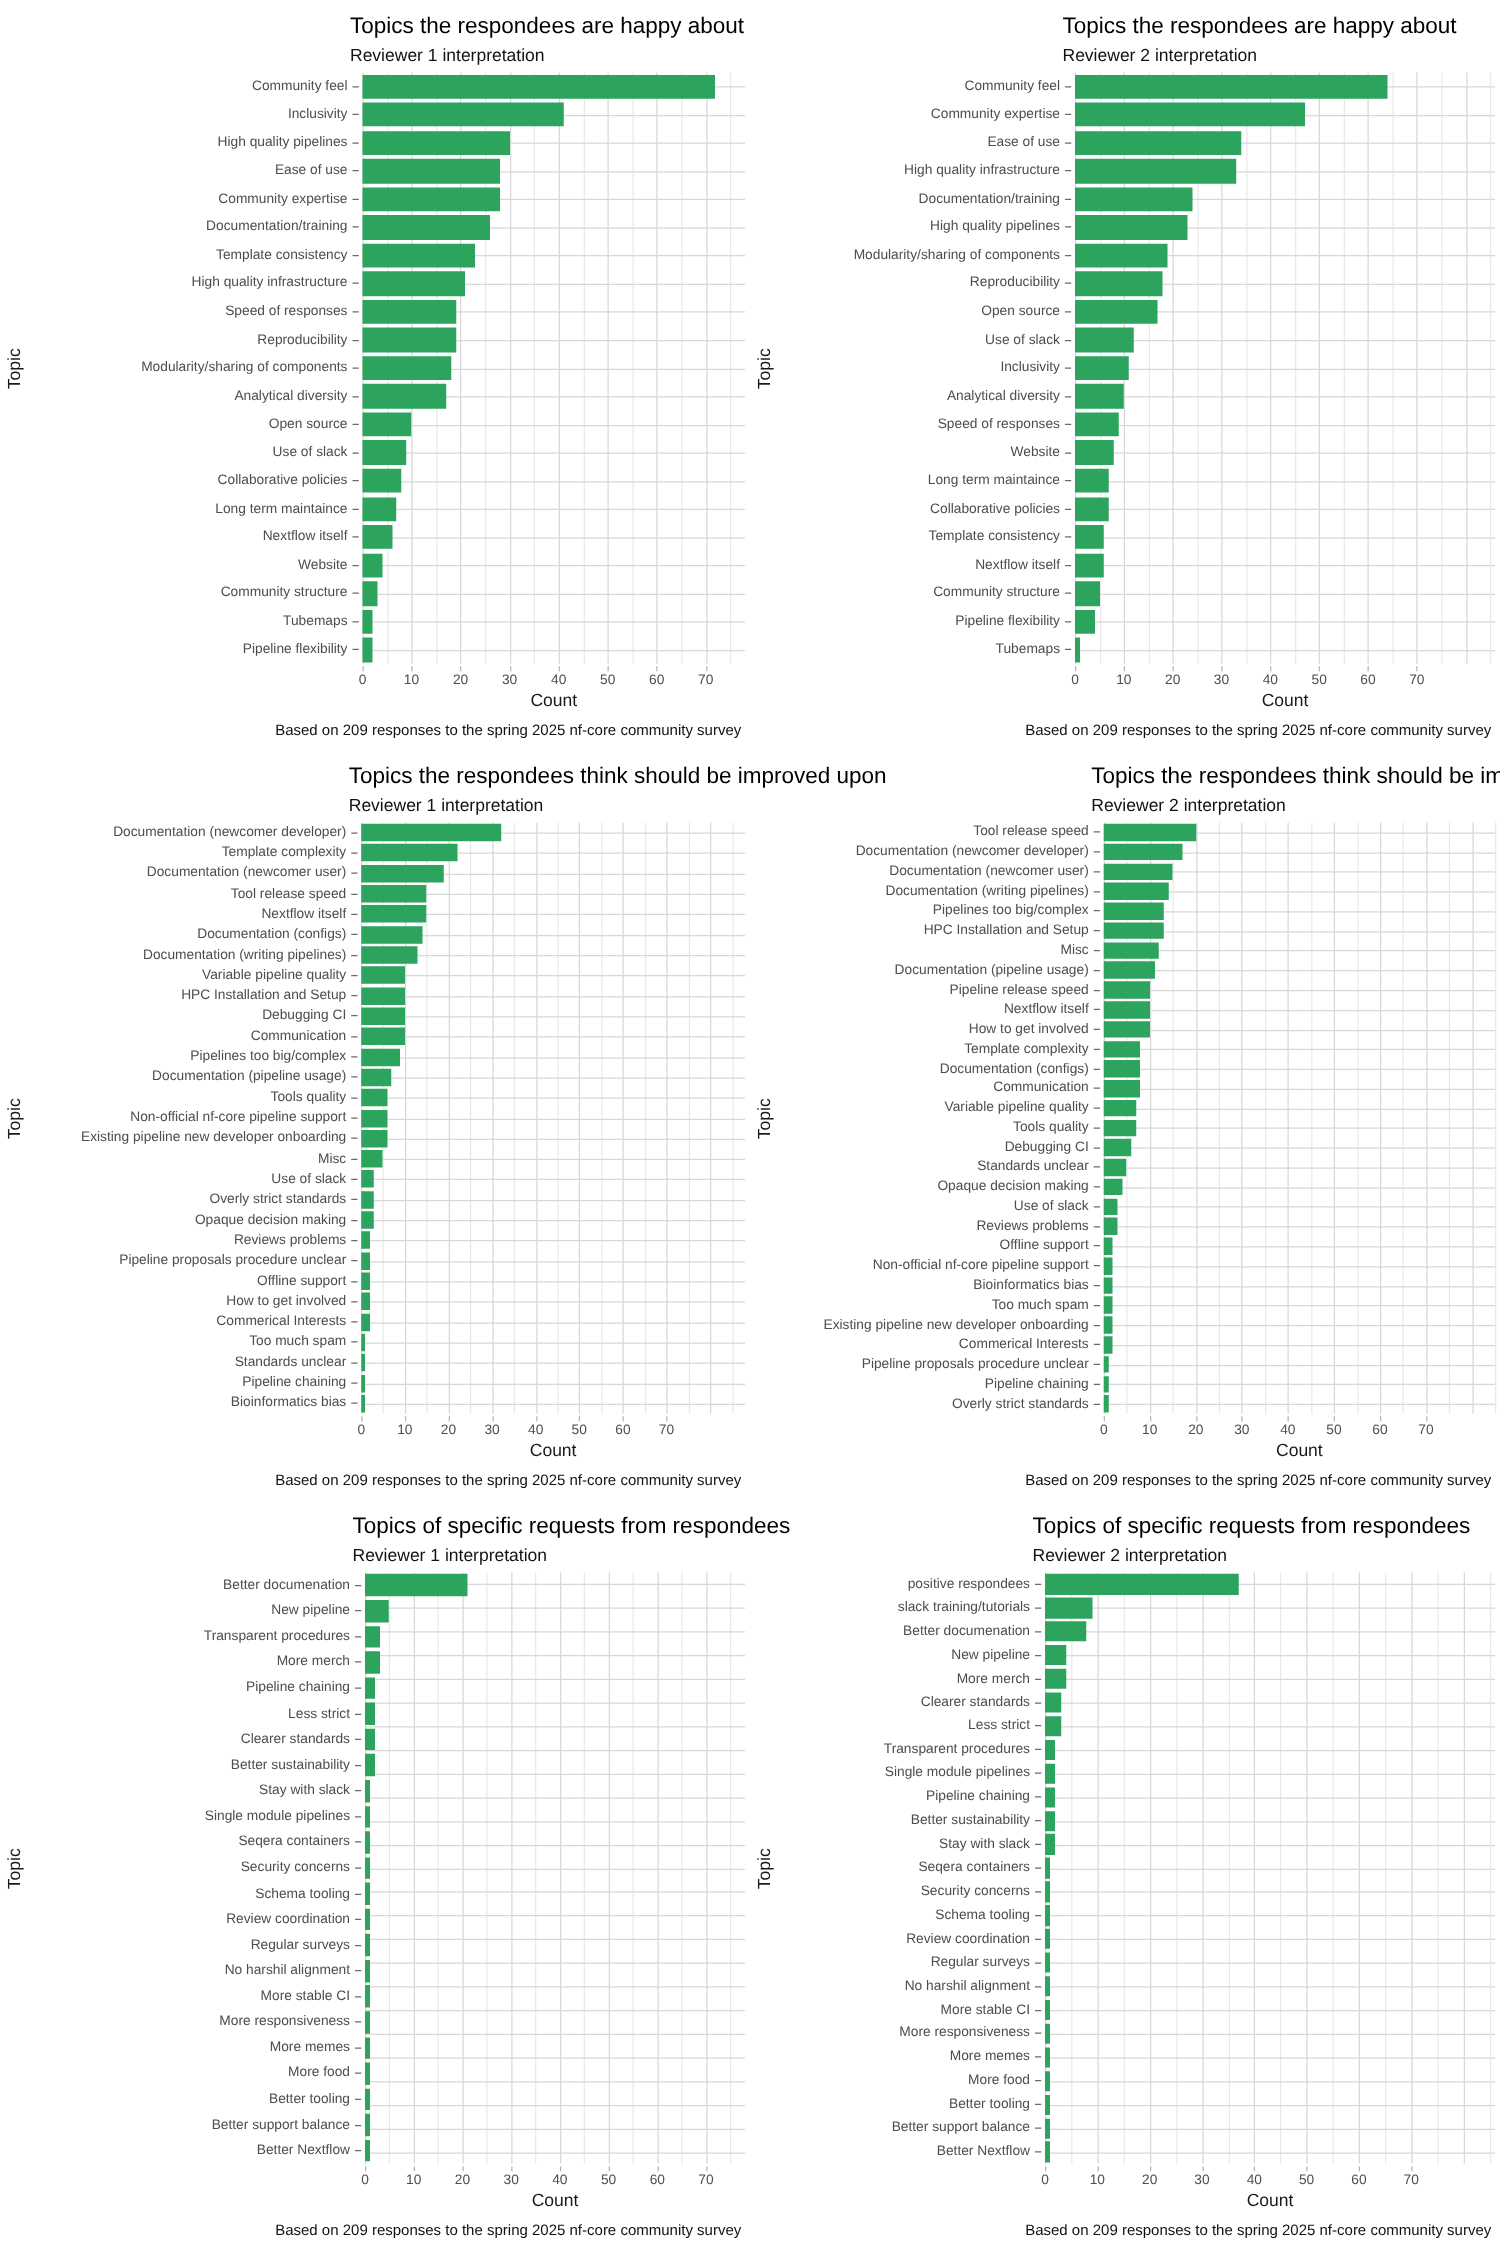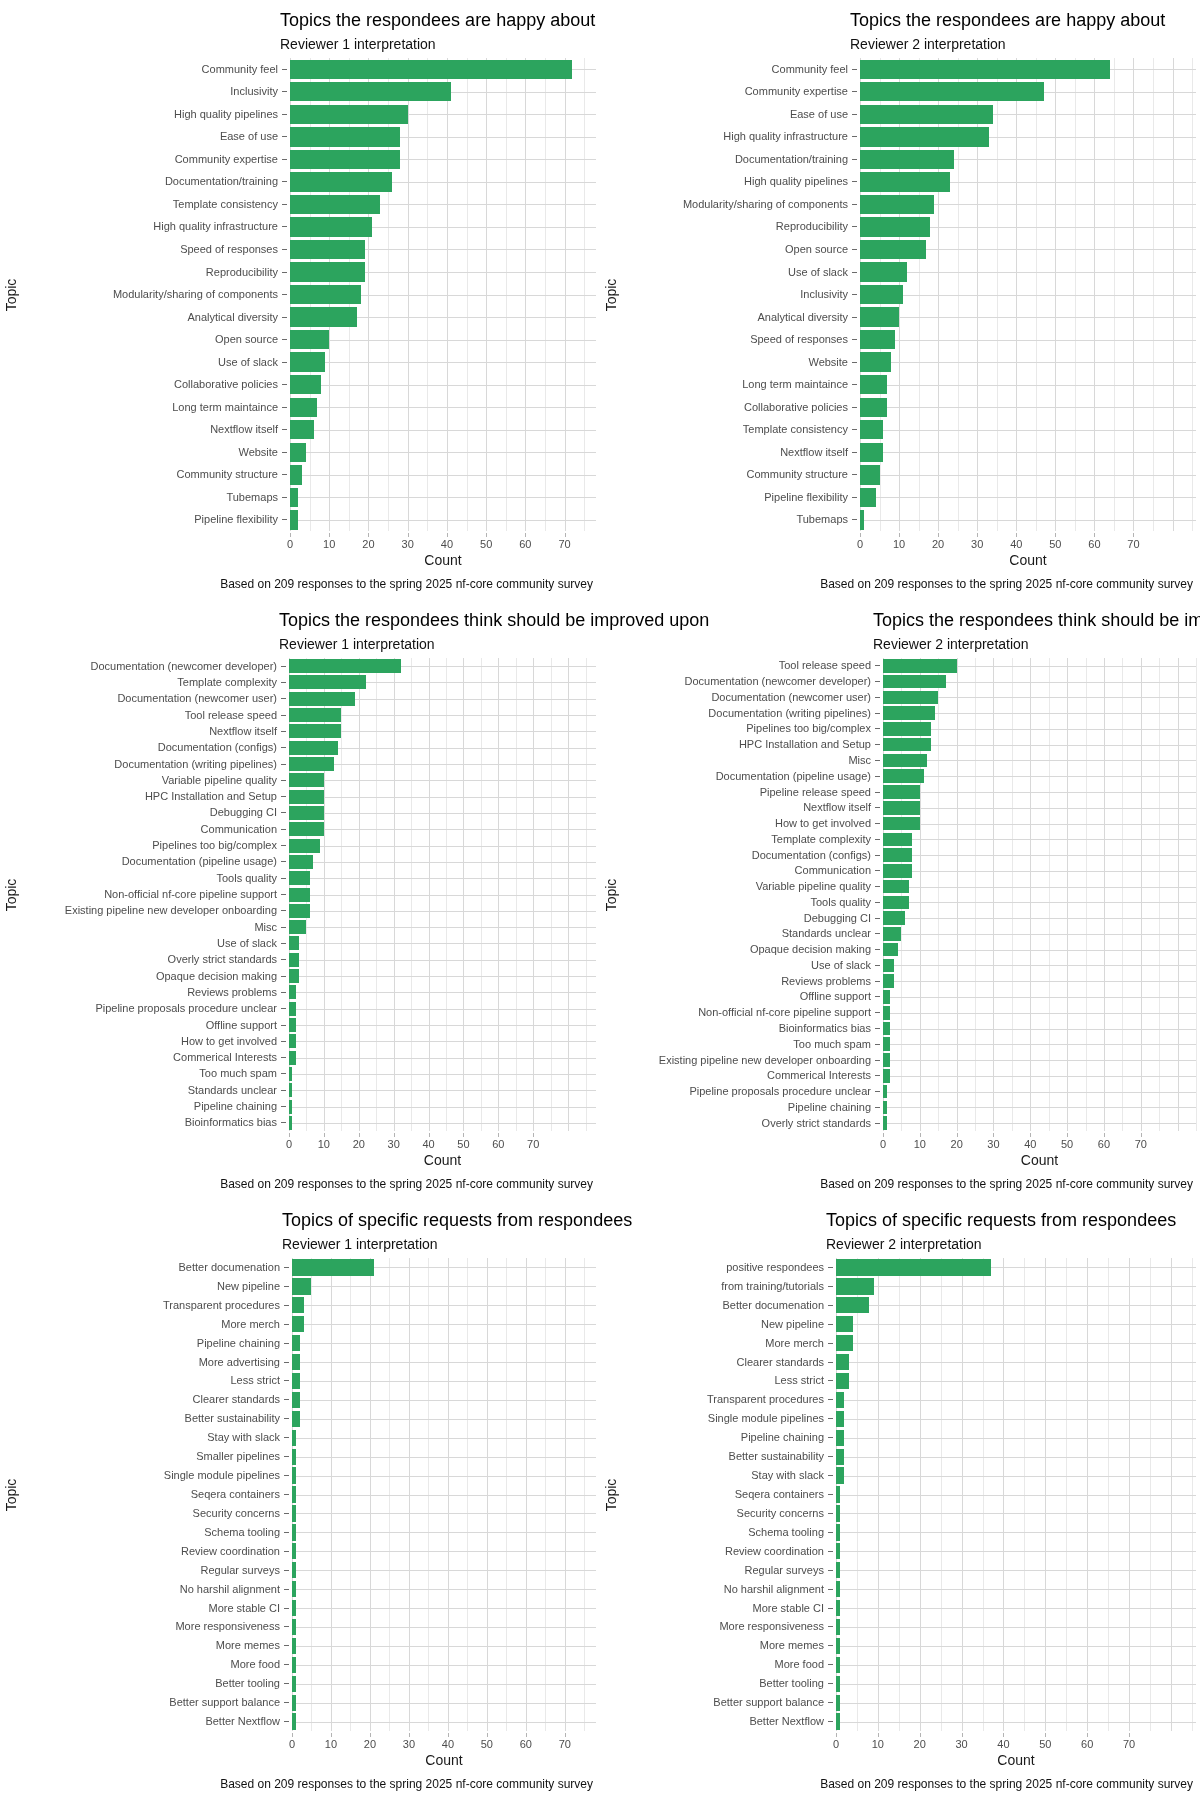--- a/index.html
+++ b/index.html
@@ -1110,56 +1110,42 @@
           </div>
         </div>
         <div class="row">
           <div class="lab" style="width: 280px;">Pipeline chaining</div>
           <div class="dash"></div>
           <div class="track">
             <div class="bar" style="width: 2.5641%; background: rgb(44, 164, 94);"></div>
           </div>
         </div>
         <div class="row">
-          <div class="lab" style="width: 280px;">More advertising</div>
+          <div class="lab" style="width: 280px;">Less strict</div>
           <div class="dash"></div>
           <div class="track">
             <div class="bar" style="width: 2.5641%; background: rgb(44, 164, 94);"></div>
           </div>
         </div>
         <div class="row">
-          <div class="lab" style="width: 280px;">Less strict</div>
+          <div class="lab" style="width: 280px;">Clearer standards</div>
           <div class="dash"></div>
           <div class="track">
             <div class="bar" style="width: 2.5641%; background: rgb(44, 164, 94);"></div>
           </div>
         </div>
         <div class="row">
-          <div class="lab" style="width: 280px;">Clearer standards</div>
+          <div class="lab" style="width: 280px;">Better sustainability</div>
           <div class="dash"></div>
           <div class="track">
             <div class="bar" style="width: 2.5641%; background: rgb(44, 164, 94);"></div>
           </div>
         </div>
         <div class="row">
-          <div class="lab" style="width: 280px;">Better sustainability</div>
-          <div class="dash"></div>
-          <div class="track">
-            <div class="bar" style="width: 2.5641%; background: rgb(44, 164, 94);"></div>
-          </div>
-        </div>
-        <div class="row">
           <div class="lab" style="width: 280px;">Stay with slack</div>
-          <div class="dash"></div>
-          <div class="track">
-            <div class="bar" style="width: 1.28205%; background: rgb(44, 164, 94);"></div>
-          </div>
-        </div>
-        <div class="row">
-          <div class="lab" style="width: 280px;">Smaller pipelines</div>
           <div class="dash"></div>
           <div class="track">
             <div class="bar" style="width: 1.28205%; background: rgb(44, 164, 94);"></div>
           </div>
         </div>
         <div class="row">
           <div class="lab" style="width: 280px;">Single module pipelines</div>
           <div class="dash"></div>
           <div class="track">
             <div class="bar" style="width: 1.28205%; background: rgb(44, 164, 94);"></div>
@@ -1331,21 +1317,21 @@
       </div>
       <div class="rows">
         <div class="row">
           <div class="lab" style="width: 224px;">positive respondees</div>
           <div class="dash"></div>
           <div class="track">
             <div class="bar" style="width: 43.0233%; background: rgb(44, 164, 94);"></div>
           </div>
         </div>
         <div class="row">
-          <div class="lab" style="width: 224px;">from training/tutorials</div>
+          <div class="lab" style="width: 224px;">slack training/tutorials</div>
           <div class="dash"></div>
           <div class="track">
             <div class="bar" style="width: 10.4651%; background: rgb(44, 164, 94);"></div>
           </div>
         </div>
         <div class="row">
           <div class="lab" style="width: 224px;">Better documenation</div>
           <div class="dash"></div>
           <div class="track">
             <div class="bar" style="width: 9.30233%; background: rgb(44, 164, 94);"></div>

